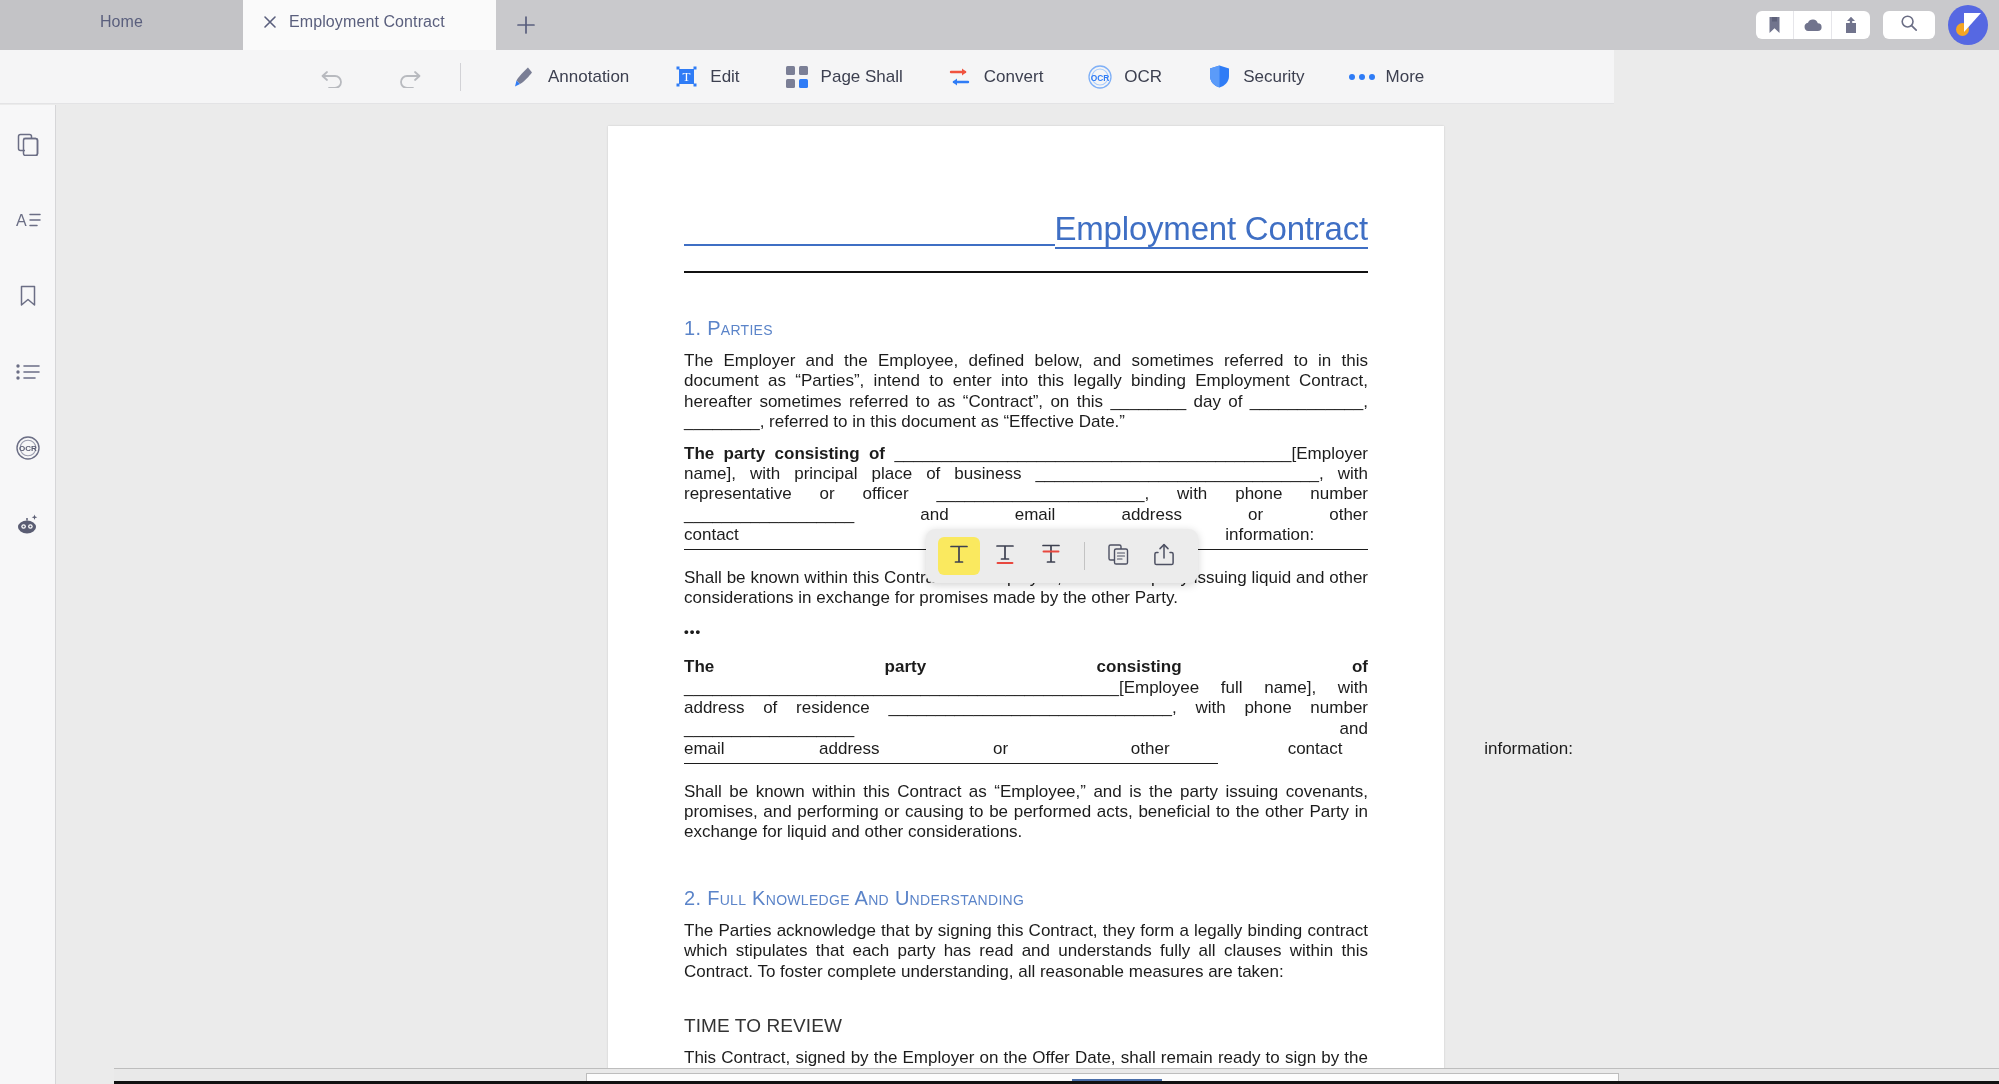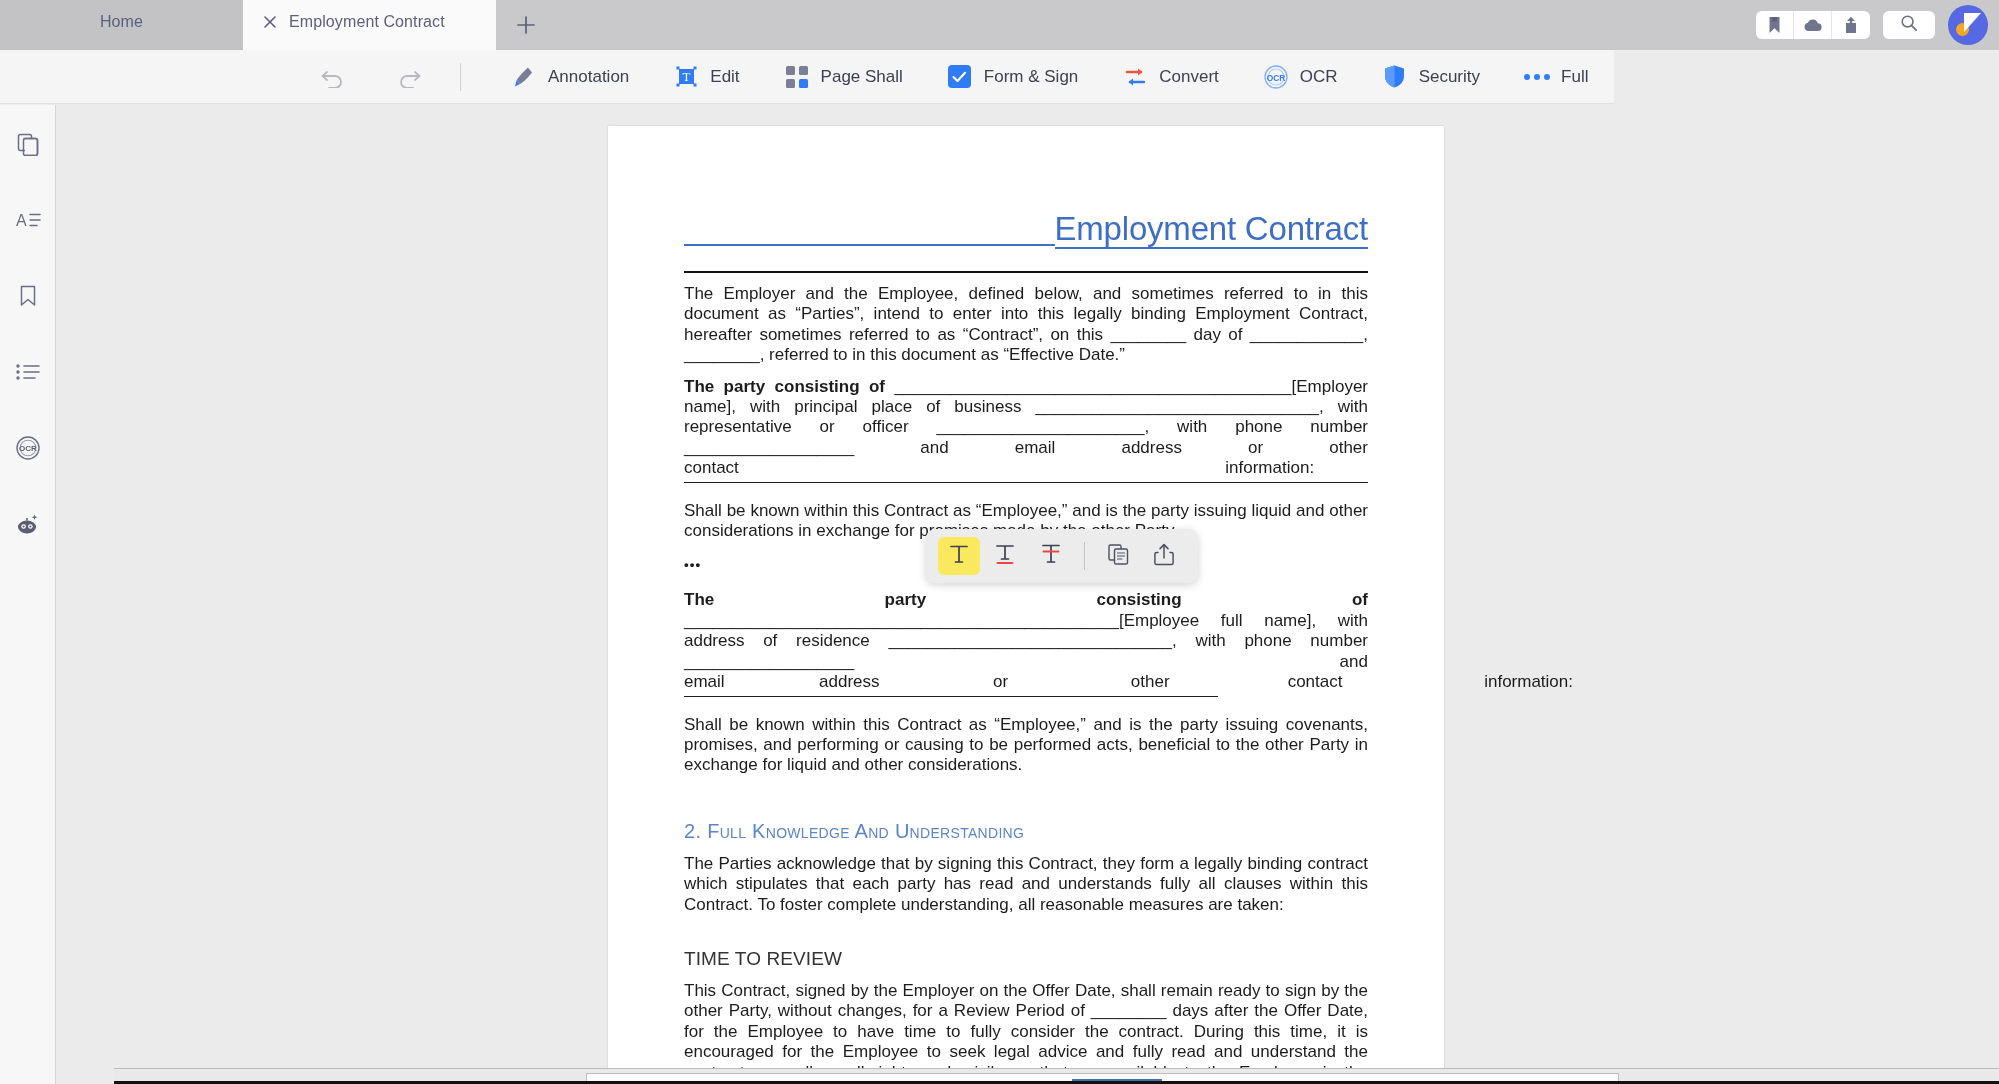--- a/index.html
+++ b/index.html
@@ -272,30 +272,20 @@
       <span class="grid-ico">
           <i></i>
           <i></i>
           <i></i>
           <i class="blue"></i>
         </span>
     </span>
     <span class="tb-label">Page Shall</span>
   </div>
 
-  <div class="tb-item">
-    <span class="tb-ico">
-      <span class="check-ico">
-        <svg width="15" height="12" viewBox="0 0 15 12">
-            <path d="M1.5 6 L5.5 10 L13 1.8" stroke="#fff" stroke-width="2.1" fill="none" stroke-linecap="round" stroke-linejoin="round"></path>
-          </svg>
-      </span>
-    </span>
-    <span class="tb-label">Form &amp; Sign</span>
-  </div>
 
   <div class="tb-item">
     <span class="tb-ico">
       <svg width="25" height="24" viewBox="0 0 25 24">
         <path d="M4 7 H18" stroke="#f0533f" stroke-width="2.4" fill="none" stroke-linecap="round"></path>
         <path d="M15 3.4 L19.5 7 L15 10.6" fill="#f0533f"></path>
         <path d="M21 17 H7" stroke="#2f7cf6" stroke-width="2.4" fill="none" stroke-linecap="round"></path>
         <path d="M10 13.4 L5.5 17 L10 20.6" fill="#2f7cf6"></path>
       </svg>
     </span>
@@ -324,21 +314,21 @@
   </div>
 
   <div class="tb-item">
     <span class="tb-ico">
       <span class="dots-ico">
           <i></i>
           <i></i>
           <i></i>
         </span>
     </span>
-    <span class="tb-label">Full</span>
+    <span class="tb-label">More</span>
   </div>
 </div>
 
 <div class="sidebar">
 
   <div class="sb-item">
     <span>
       <svg width="24" height="24" viewBox="0 0 24 24">
         <rect x="2.5" y="2.5" width="13" height="16" rx="2" stroke="#6b6e85" stroke-width="1.5" fill="none"></rect>
         <path d="M7.5 6.5 H19.5 a2 2 0 0 1 2 2 V21.5 a2 2 0 0 1 -2 2 H9.5" stroke="#6b6e85" stroke-width="1.5" fill="#f7f7f8"></path>
@@ -403,20 +393,21 @@
 <div class="viewer">
 
   <div class="page doc">
 
     <div class="doc-title-row">
       <span class="doc-title-blank"></span>
       <span class="doc-title">Employment Contract</span>
     </div>
     <div class="doc-rule"></div>
 
+    <div class="h1">1. Parties</div>
 
     <div class="p">The Employer and the Employee, defined below, and sometimes referred to in this document as “Parties”, intend to enter into this legally binding Employment Contract, hereafter sometimes referred to as “Contract”, on this ________ day of ____________, ________, referred to in this document as “Effective Date.”</div>
 
     <div class="p">
       <b>The party consisting of </b><span>__________________________________________[Employer name], with principal place of business ______________________________, with representative or officer ______________________, with phone number __________________ and email address or other contact&nbsp;&nbsp;&nbsp;&nbsp;&nbsp;&nbsp;&nbsp;&nbsp;&nbsp;&nbsp;&nbsp;&nbsp;&nbsp;&nbsp;&nbsp;&nbsp;&nbsp;&nbsp;&nbsp;&nbsp;&nbsp;&nbsp;&nbsp;&nbsp;&nbsp;&nbsp;&nbsp;&nbsp;&nbsp;&nbsp;&nbsp;&nbsp;&nbsp;&nbsp;&nbsp;&nbsp;&nbsp;&nbsp;&nbsp;&nbsp;&nbsp;&nbsp;&nbsp;&nbsp;&nbsp;&nbsp;&nbsp;&nbsp;&nbsp;&nbsp;&nbsp;&nbsp;&nbsp;&nbsp;&nbsp;&nbsp;&nbsp;&nbsp;&nbsp;&nbsp;&nbsp;&nbsp;&nbsp;&nbsp;&nbsp;&nbsp;&nbsp;&nbsp;&nbsp;&nbsp;&nbsp;&nbsp;&nbsp;&nbsp;&nbsp;&nbsp;&nbsp;&nbsp;&nbsp;&nbsp;&nbsp;&nbsp;&nbsp;&nbsp;&nbsp;&nbsp;&nbsp;&nbsp;&nbsp;&nbsp;&nbsp;&nbsp;&nbsp;&nbsp;&nbsp;&nbsp;&nbsp;&nbsp;&nbsp;&nbsp;&nbsp;&nbsp;&nbsp;information:</span>
     </div>
     <div class="blankline full"></div>
 
     <div class="p" style="margin-top:18px;">Shall be known within this Contract as “Employee,” and is the party issuing liquid and other considerations in exchange for promises made by the other Party.</div>
 

